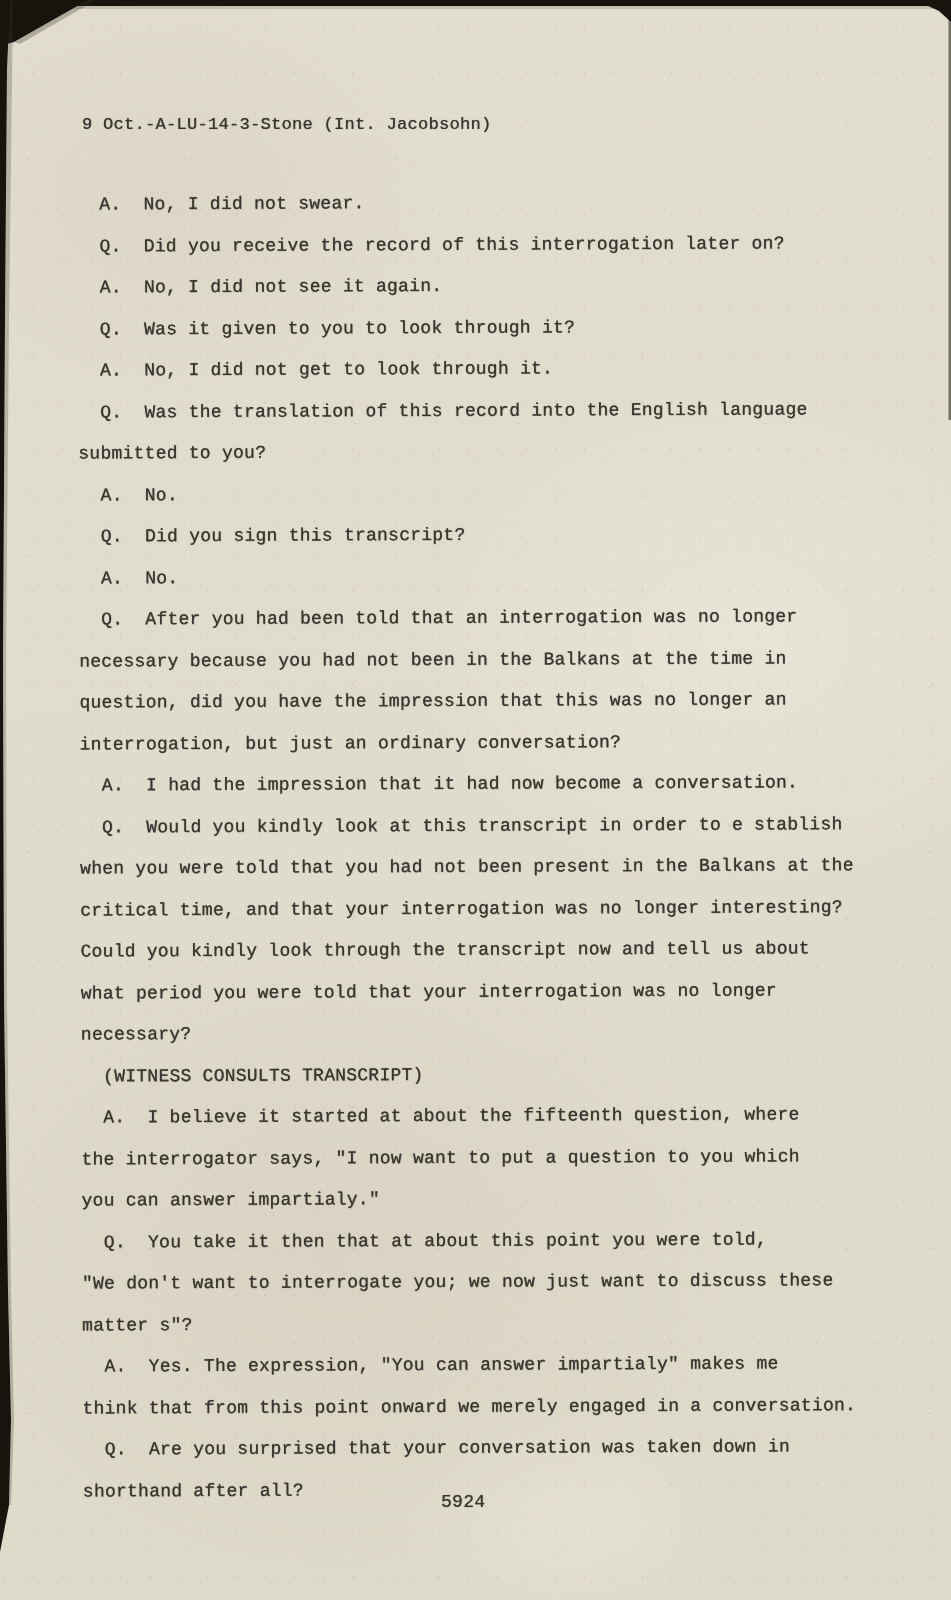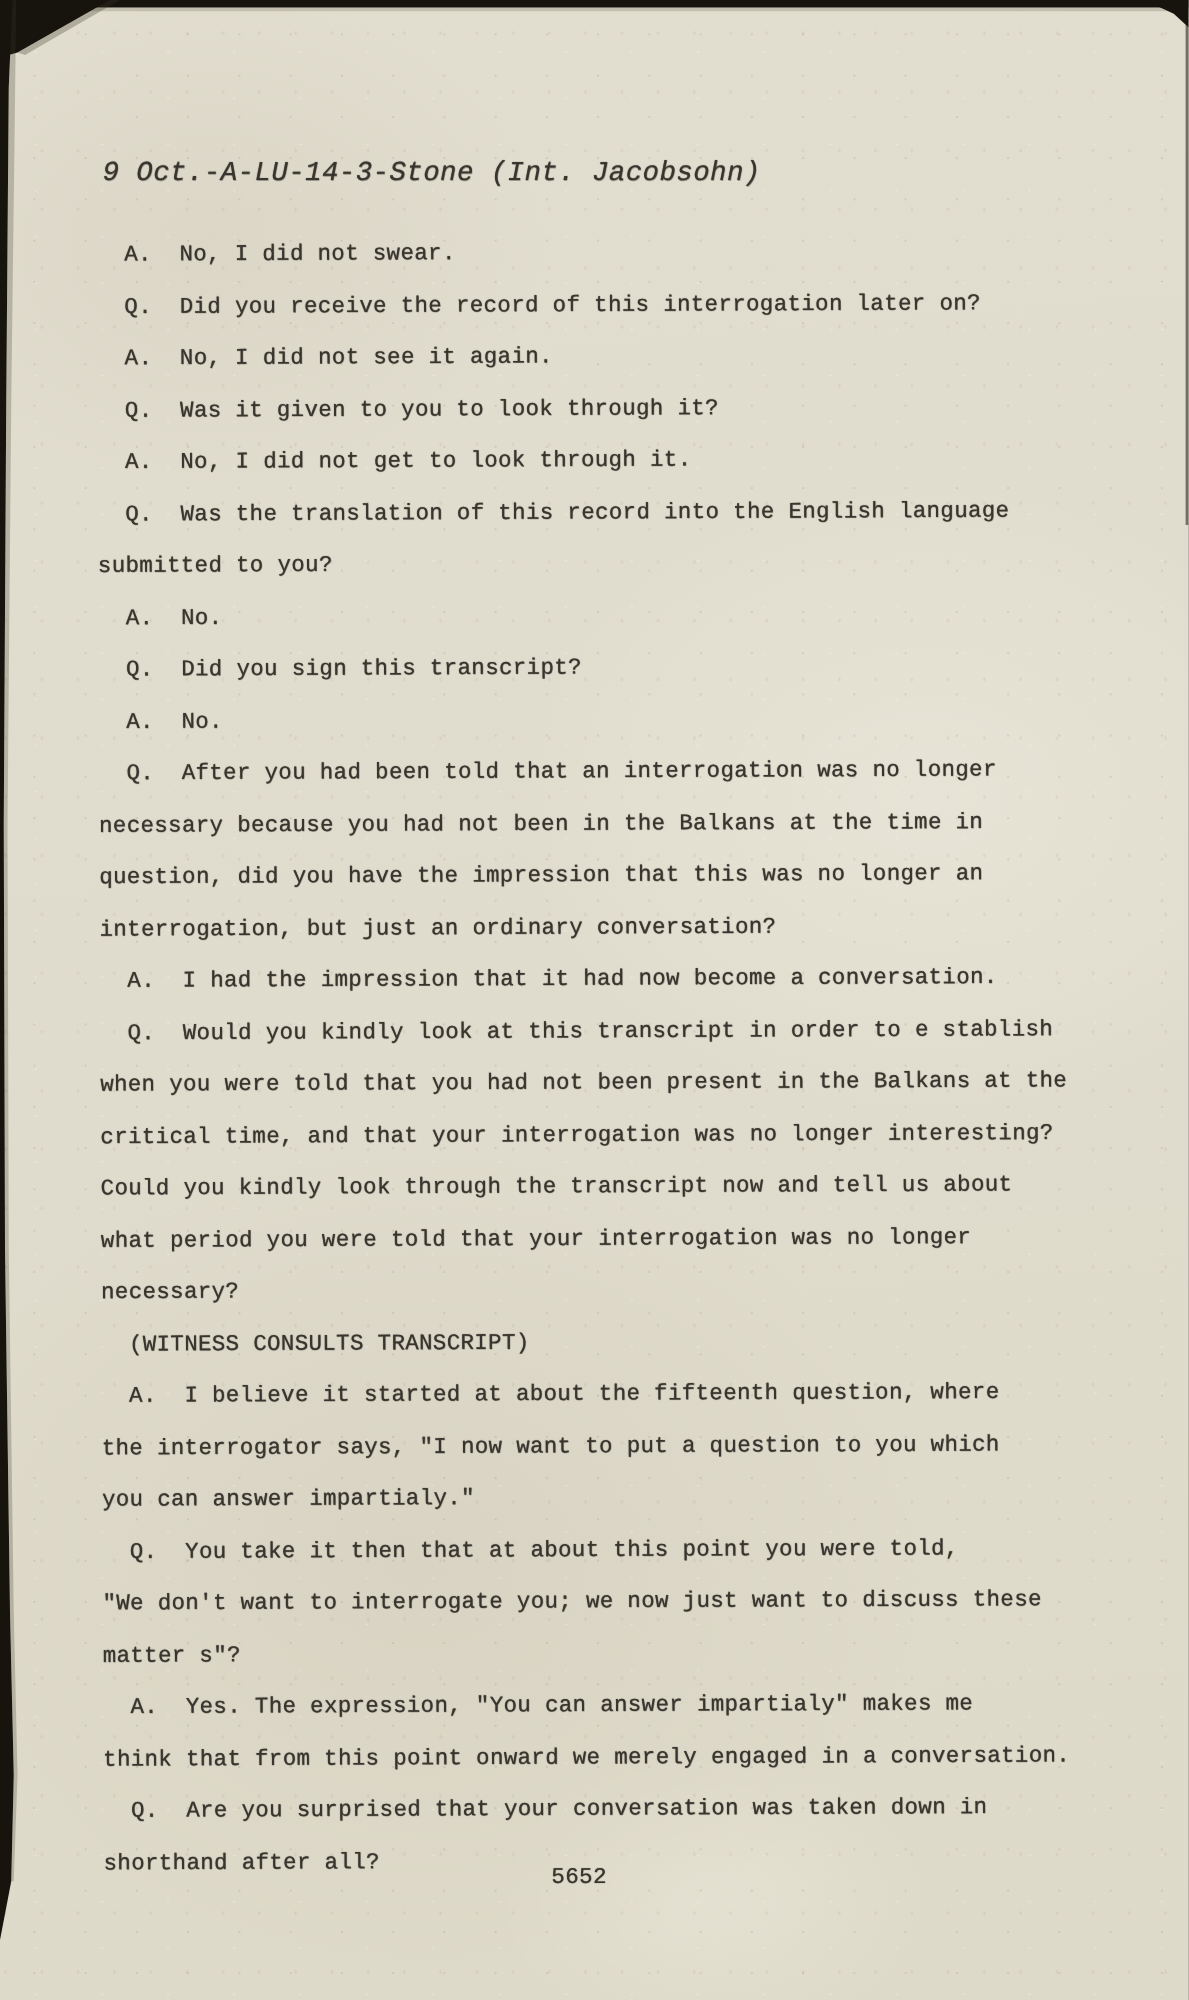--- a/index.html
+++ b/index.html
@@ -38,26 +38,25 @@
     inset: 0;
     pointer-events: none;
   }
   .ink {
     color: rgba(52, 50, 43, 0.92);
     text-shadow: 0 0 0.9px rgba(58, 55, 46, 0.75), 0.4px 0.4px 0.4px rgba(58,55,46,0.35);
   }
   .header {
     position: absolute;
     left: 82px;
-    top: 86px;
-    font-size: 22px;
+    top: 72px;
+    font-size: 17px;
     line-height: 21px;
     letter-spacing: 0.3px;
     white-space: pre;
-    font-style: italic;
   }
   .body-text {
     position: absolute;
     left: 80px;
     top: 183px;
     margin: 0;
     font-family: "Liberation Mono", "DejaVu Sans Mono", monospace;
     font-size: 18px;
     line-height: 41.5px;
     letter-spacing: 0.25px;
@@ -110,21 +109,21 @@
 the interrogator says, "I now want to put a question to you which
 you can answer impartialy."
   Q.  You take it then that at about this point you were told,
 "We don't want to interrogate you; we now just want to discuss these
 matter s"?
   A.  Yes. The expression, "You can answer impartialy" makes me
 think that from this point onward we merely engaged in a conversation.
   Q.  Are you surprised that your conversation was taken down in
 shorthand after all?</pre>
 
-  <div class="page-number ink">5652</div>
+  <div class="page-number ink">5924</div>
 
   <svg class="edges" width="951" height="1600" viewBox="0 0 951 1600">
 
     <rect x="0" y="0" width="951" height="6" fill="#17140e"></rect>
     <rect x="0" y="6" width="951" height="3" fill="rgba(60,55,40,0.18)"></rect>
 
     <polygon points="0,0 88,0 14,42 0,46" fill="#17140e"></polygon>
     <polygon points="88,0 96,0 20,44 14,42" fill="rgba(60,55,40,0.30)"></polygon>
 
     <polygon points="0,0 10,0 7,70 5,320 3,660 4,1000 8,1290 11,1420 9,1505 0,1552" fill="#17140e"></polygon>

